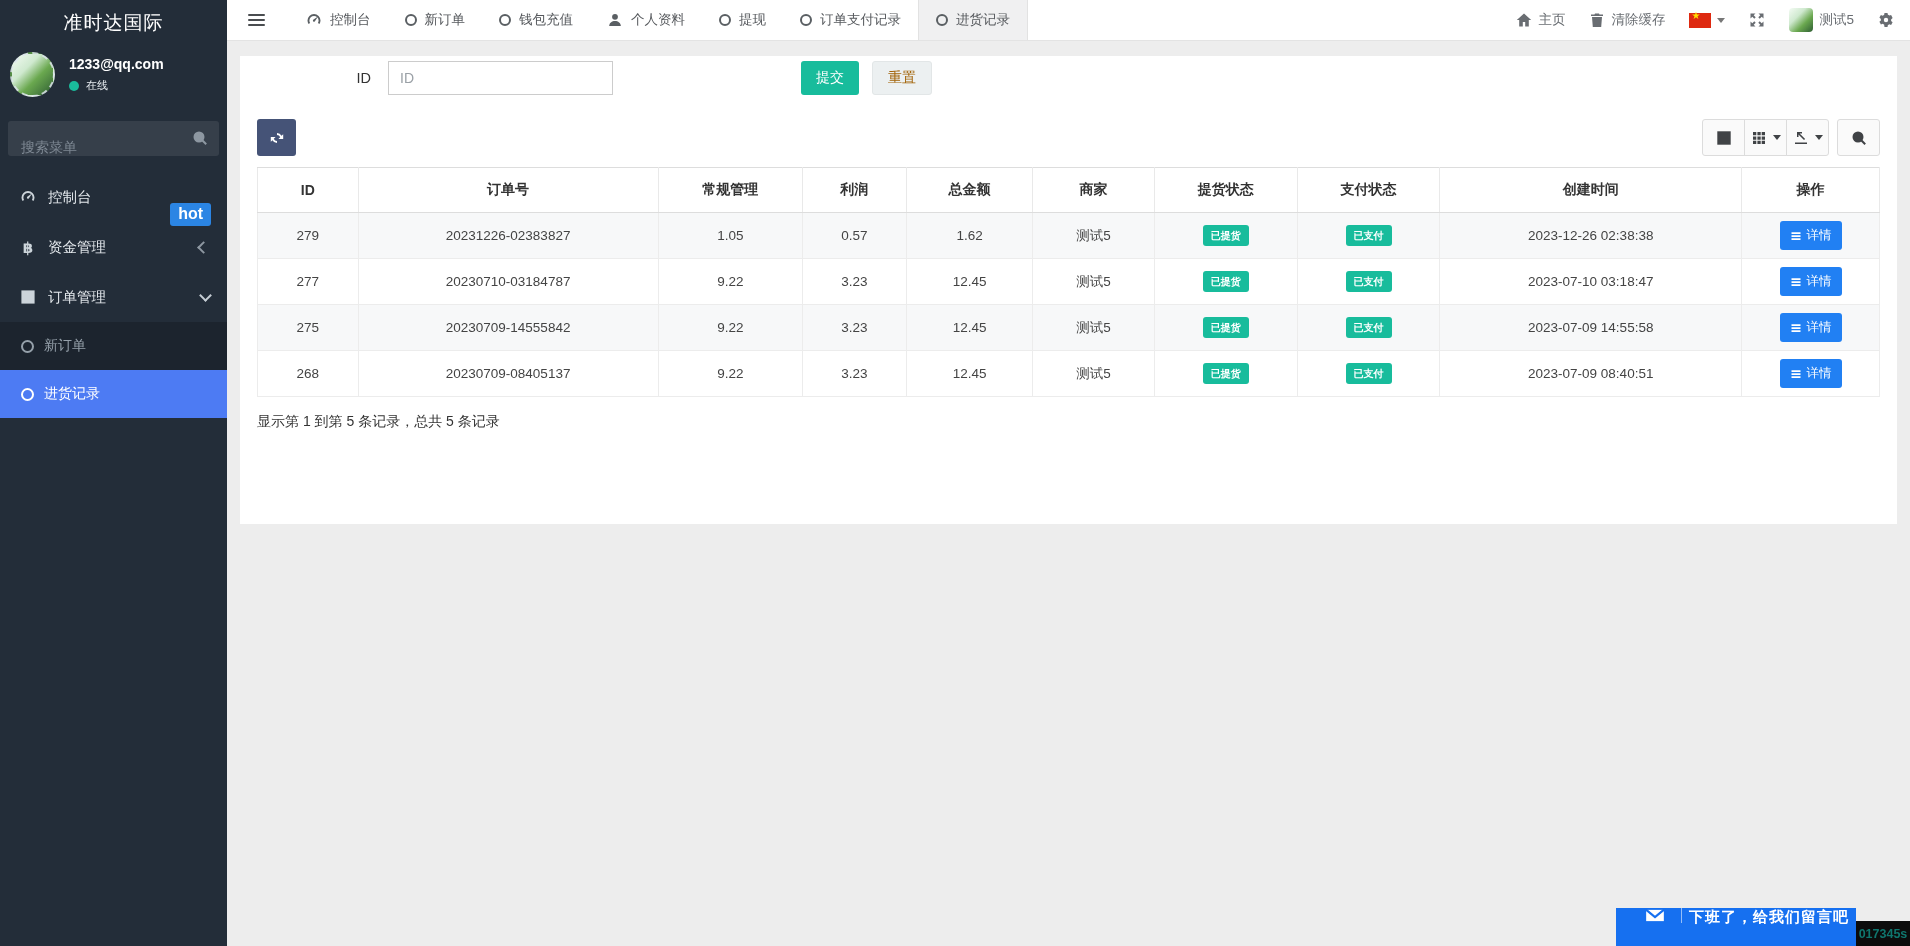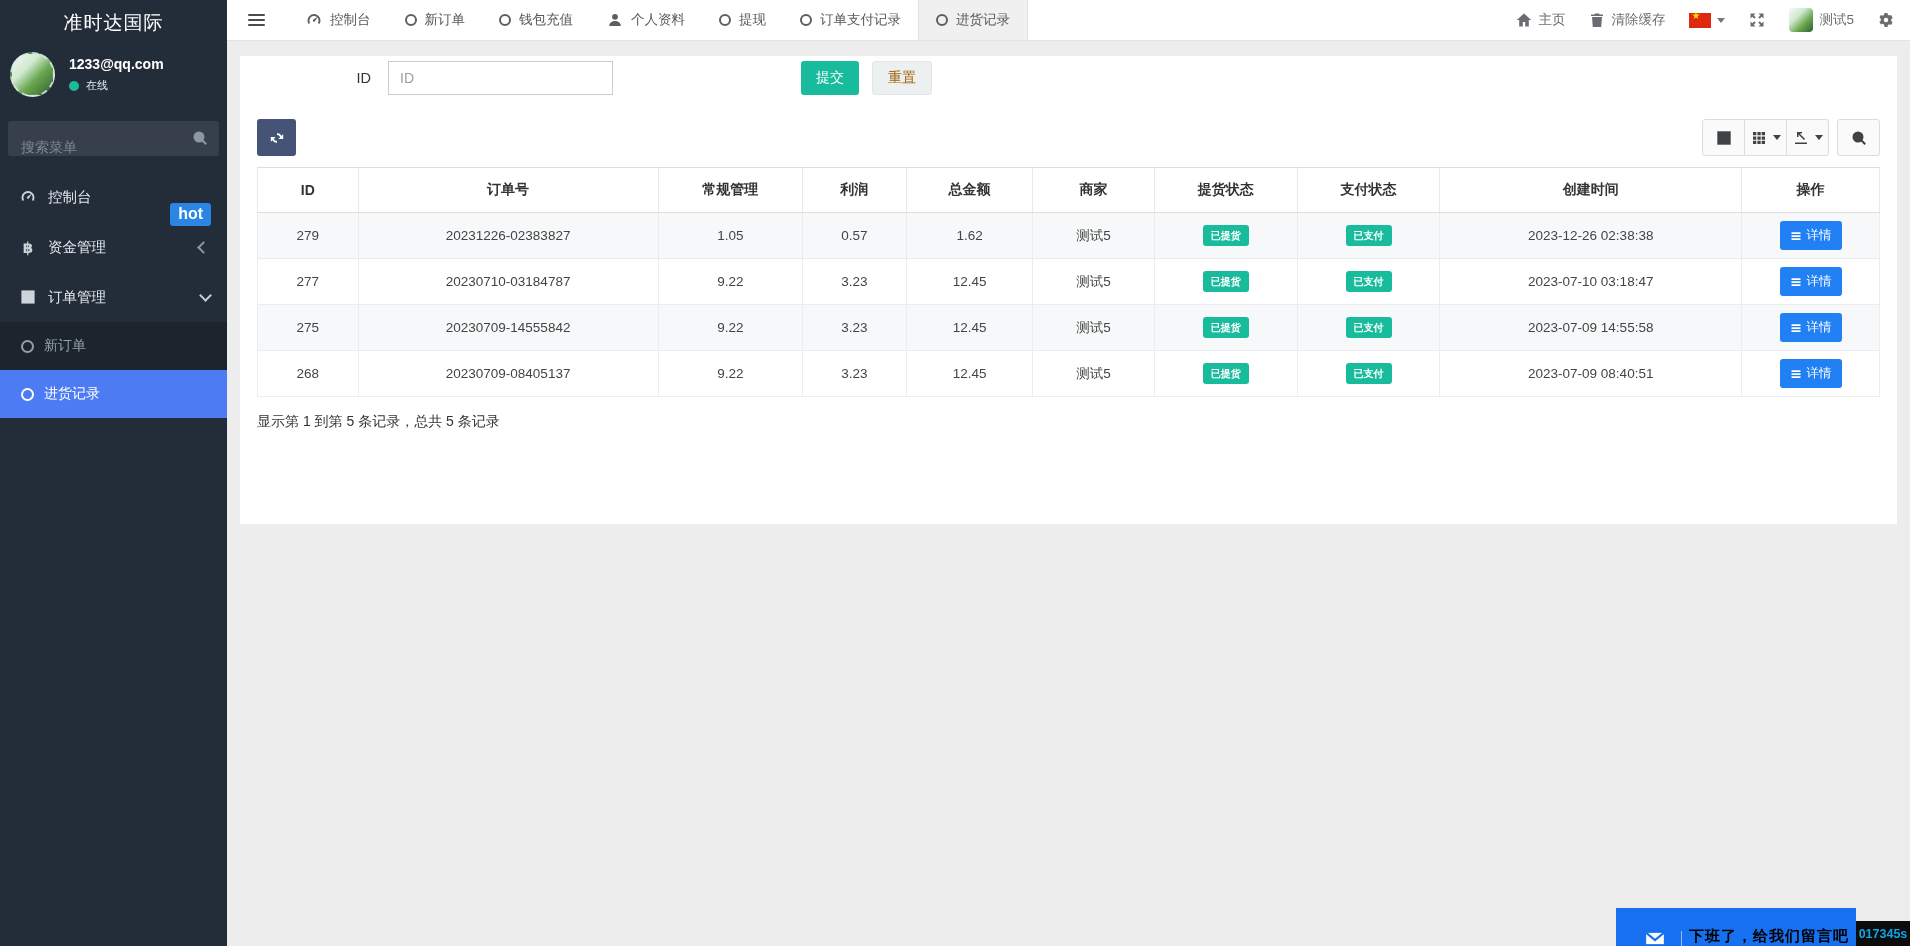--- a/index.html
+++ b/index.html
@@ -83,24 +83,24 @@
   tbody tr:nth-child(odd) { background:#f7f8f9; }
   .status-badge { display:inline-block; background:var(--green); color:#fff; font-size:10px; font-weight:bold;
     padding:3.5px 8px; border-radius:3px; }
   .detail-btn { display:inline-flex; align-items:center; gap:5px; background:var(--detail-blue); color:#fff;
     border:none; border-radius:3px; padding:6px 10px; font-size:12.5px; cursor:pointer; font-family:inherit; }
   .detail-btn svg { width:12px; height:12px; fill:#fff; }
   .summary { margin-top:16px; font-size:14px; color:#333; }
 
   
   .chat-bar { position:fixed; right:54px; bottom:0; width:240px; height:38px; background:var(--chat-blue);
-    display:flex; align-items:flex-end; color:#000000; z-index:10; cursor:pointer;padding-left:12px; }
+    display:flex; align-items:flex-start; color:#ffffff; z-index:10; cursor:pointer;padding-left:12px; }
   .chat-env { width:54px; display:flex; align-items:center; justify-content:center; border-right:1px solid rgba(255,255,255,.55); }
   .chat-msg { flex:1; display:flex; align-items:center; justify-content:center; font-size:15px; font-weight:bold; letter-spacing:1px; }
-  .corner-label { position:fixed; right:0; bottom:0; width:54px; height:25px; background:#0c0c0c; color:#0ea5e9;
+  .corner-label { position:fixed; right:0; bottom:0; width:54px; height:25px; background:#0c0c0c; color:#0f766e;
     font-size:12.5px; font-weight:bold; display:flex; align-items:center; justify-content:center; z-index:9; }
 </style>
 </head>
 <body style="--sidebar-bg: #232d39; --submenu-bg: #1c242e; --active-blue: #4d7bf3; --green: #18bc9c; --detail-blue: #2180f3; --refresh-btn: #455377; --chat-blue: #1670f0;">
 
 <aside class="sidebar">
   <div class="brand">准时达国际</div>
   <div class="user-panel">
     <div class="avatar"></div>
     <div>

